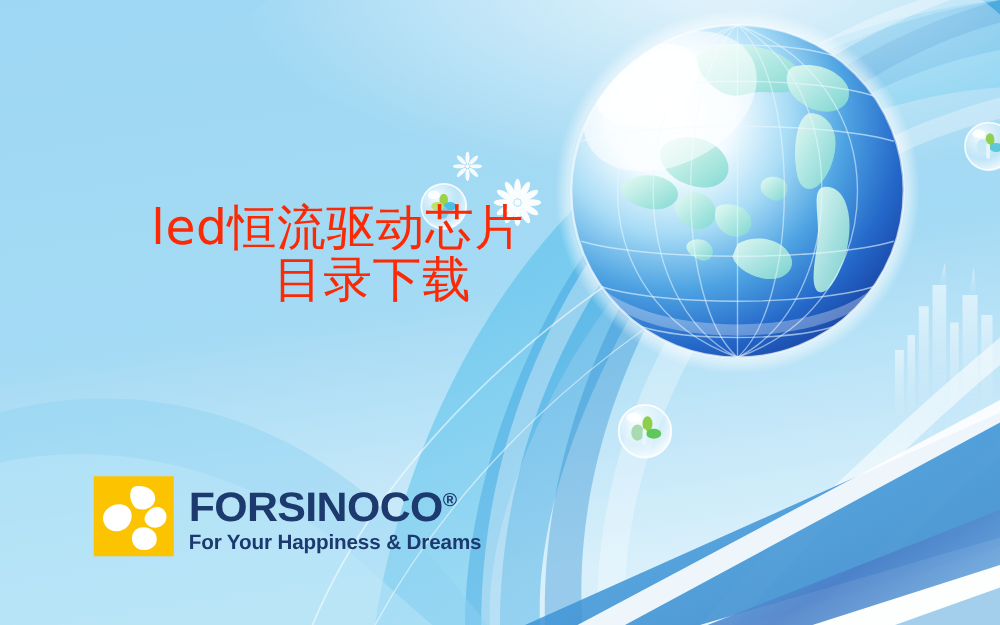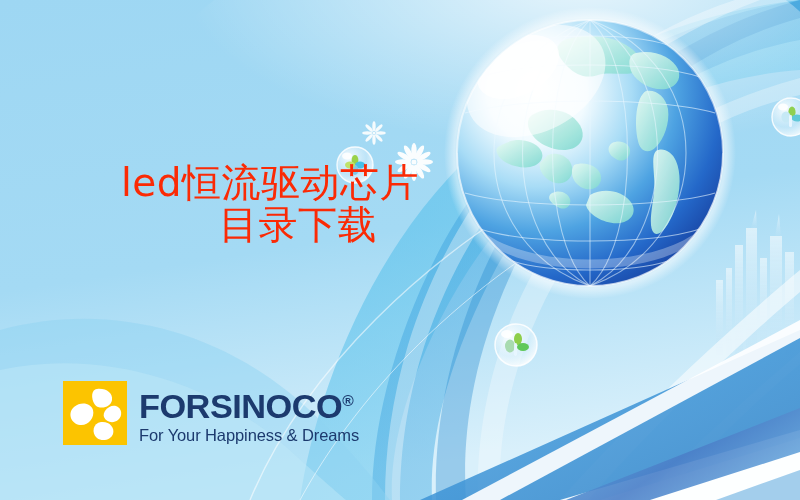--- a/index.html
+++ b/index.html
@@ -43,21 +43,21 @@
     font-family: "DejaVu Sans", "Liberation Sans", sans-serif;
     letter-spacing: 0.5px;
     white-space: nowrap;
     margin-left: 37px;
   }
   #headline .line-2 { padding-left: 14px; text-align: center; }
 
   
   #logo {
     position: absolute;
-    left: 63px;
+    left: 75px;
     top: 381px;
     display: flex;
     align-items: flex-start;
     justify-content: flex-end;
   }
   #logo-mark {
     width: 64px;
     height: 64px;
     background: #fcc400;
     flex: 0 0 auto;
@@ -84,20 +84,21 @@
     letter-spacing: 0;
   }
   #logo-tagline {
     color: #1c3a6e;
     font-size: 16.5px;
     line-height: 20px;
     letter-spacing: -0.1px;
     margin-top: 1px;
     font-family: "Liberation Sans", sans-serif;
     white-space: nowrap;
+    font-weight: bold;
   }
 </style>
 </head>
 <body>
 
 <div id="stage">
 
   <svg id="bg-svg" viewBox="0 0 800 500">
     <defs>
       <linearGradient id="gBase" x1="0" y1="0" x2="0.25" y2="1">

